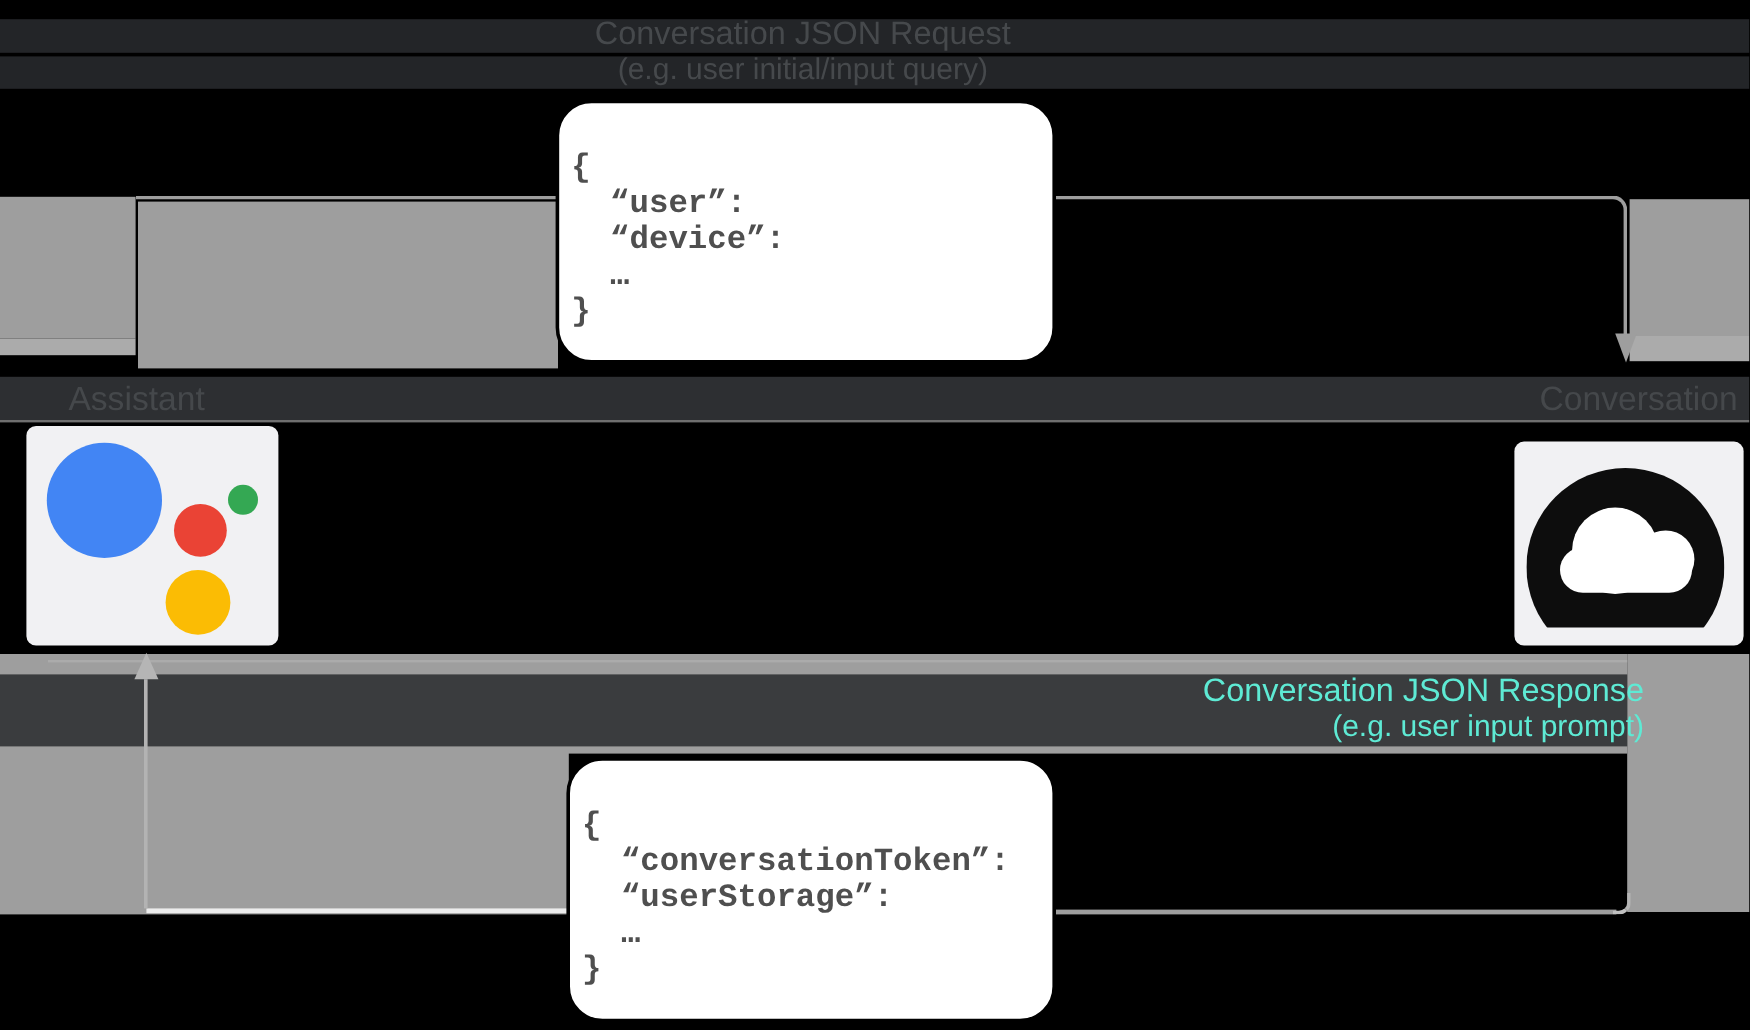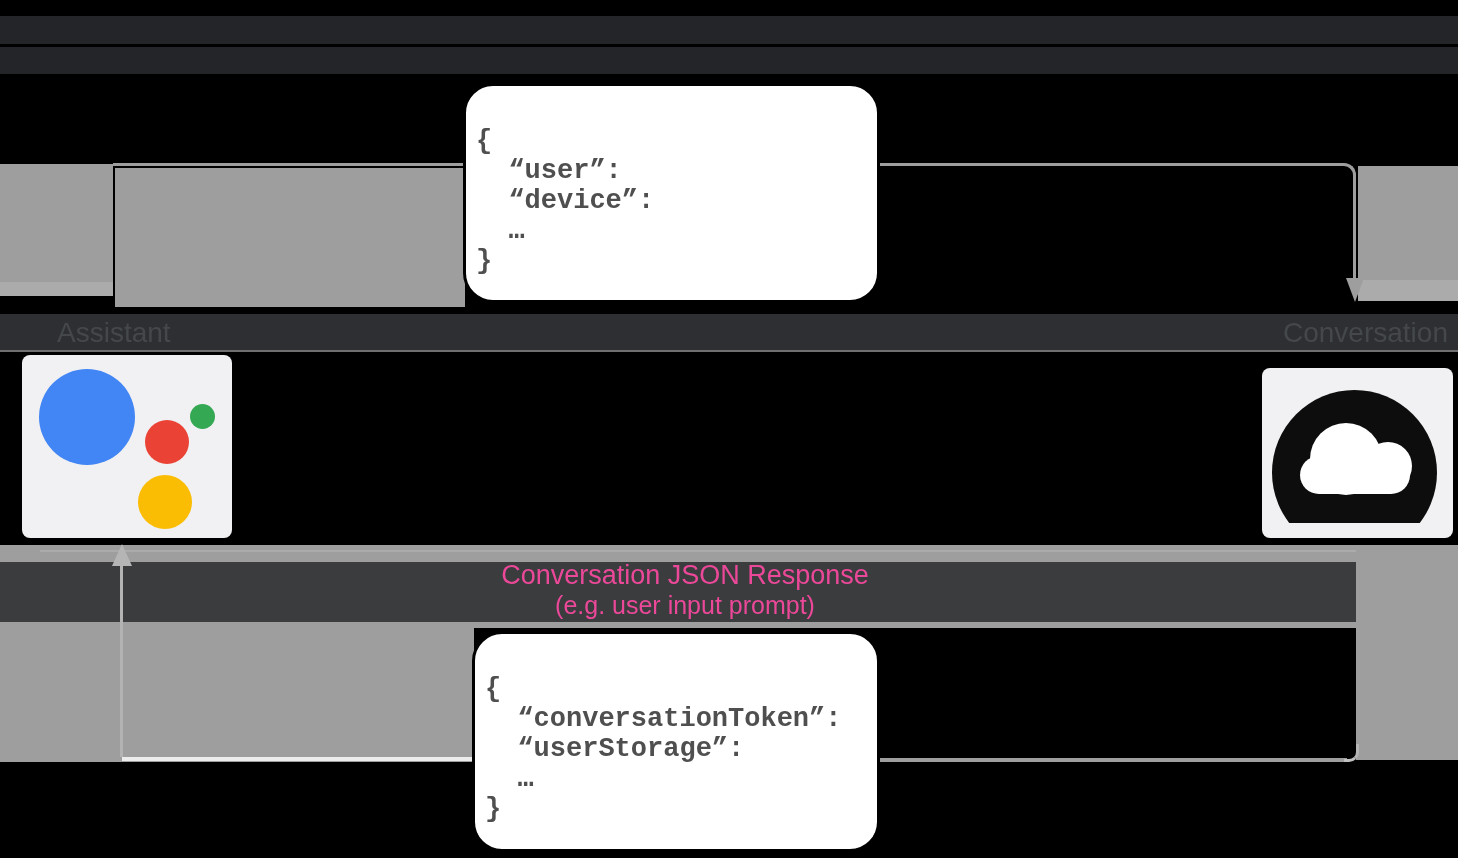--- a/index.html
+++ b/index.html
@@ -9,21 +9,21 @@
   
   .stripe{background:#232528;}
   .bar{background:#2d2f32;}
   .bar-line{background:#6f6f6f;}
   
   .shade{background:#9e9e9e;}
   .shade-fade{background:#ababab;}
   .dark-band{background:#3a3c3e;}
   
   .title-dark{color:#46494c;text-align:center;}
-  .title-on-gray{color:#ec4899;text-align:center;}
+  .title-on-gray{color:#5eead4;text-align:right;}
   .t1{font-size:27px;line-height:30px;}
   .t2{font-size:25px;line-height:30px;}
   .actor-label{color:#45484b;font-size:28px;line-height:34px;}
   
   .code-box{background:#fff;border:3px solid #000;border-radius:30px;box-sizing:border-box;}
   .code{margin:0;padding:40px 10px 0 10px;font-family:"Liberation Mono",monospace;
         font-weight:bold;font-size:27px;line-height:30px;color:#4f4f4f;white-space:pre;}
   
   .req-arrow{border-top:3px solid #9e9e9e;border-right:3px solid #9e9e9e;border-top-right-radius:12px;}
   .arrowhead-down{width:0;height:0;border-left:9px solid transparent;border-right:9px solid transparent;border-top:24px solid #9e9e9e;}
@@ -41,20 +41,24 @@
   .cloud-part{position:absolute;background:#fff;}
 </style>
 </head>
 <body>
 
 <div id="stage">
 
   <div class="abs stripe" style="left:0;top:16px;width:1458px;height:28px;"></div>
   <div class="abs stripe" style="left:0;top:47px;width:1458px;height:27px;"></div>
 
+  <div class="abs" style="left:0;top:13px;width:1338px;">
+    <div class="title-dark t1">Conversation JSON Request</div>
+    <div class="title-dark t2">(e.g. user initial/input query)</div>
+  </div>
 
   <div class="abs shade" style="left:0;top:164px;width:113px;height:118px;"></div>
   <div class="abs shade-fade" style="left:0;top:282px;width:113px;height:14px;"></div>
   <div class="abs shade" style="left:115px;top:168px;width:350px;height:139px;"></div>
   <div class="abs shade" style="left:1358px;top:166px;width:100px;height:114px;"></div>
   <div class="abs shade-fade" style="left:1358px;top:280px;width:100px;height:21px;"></div>
 
   <div class="abs req-arrow" style="left:113px;top:163px;width:1240px;height:114px;"></div>
   <div class="abs arrowhead-down" style="left:1346px;top:278px;"></div>
 

